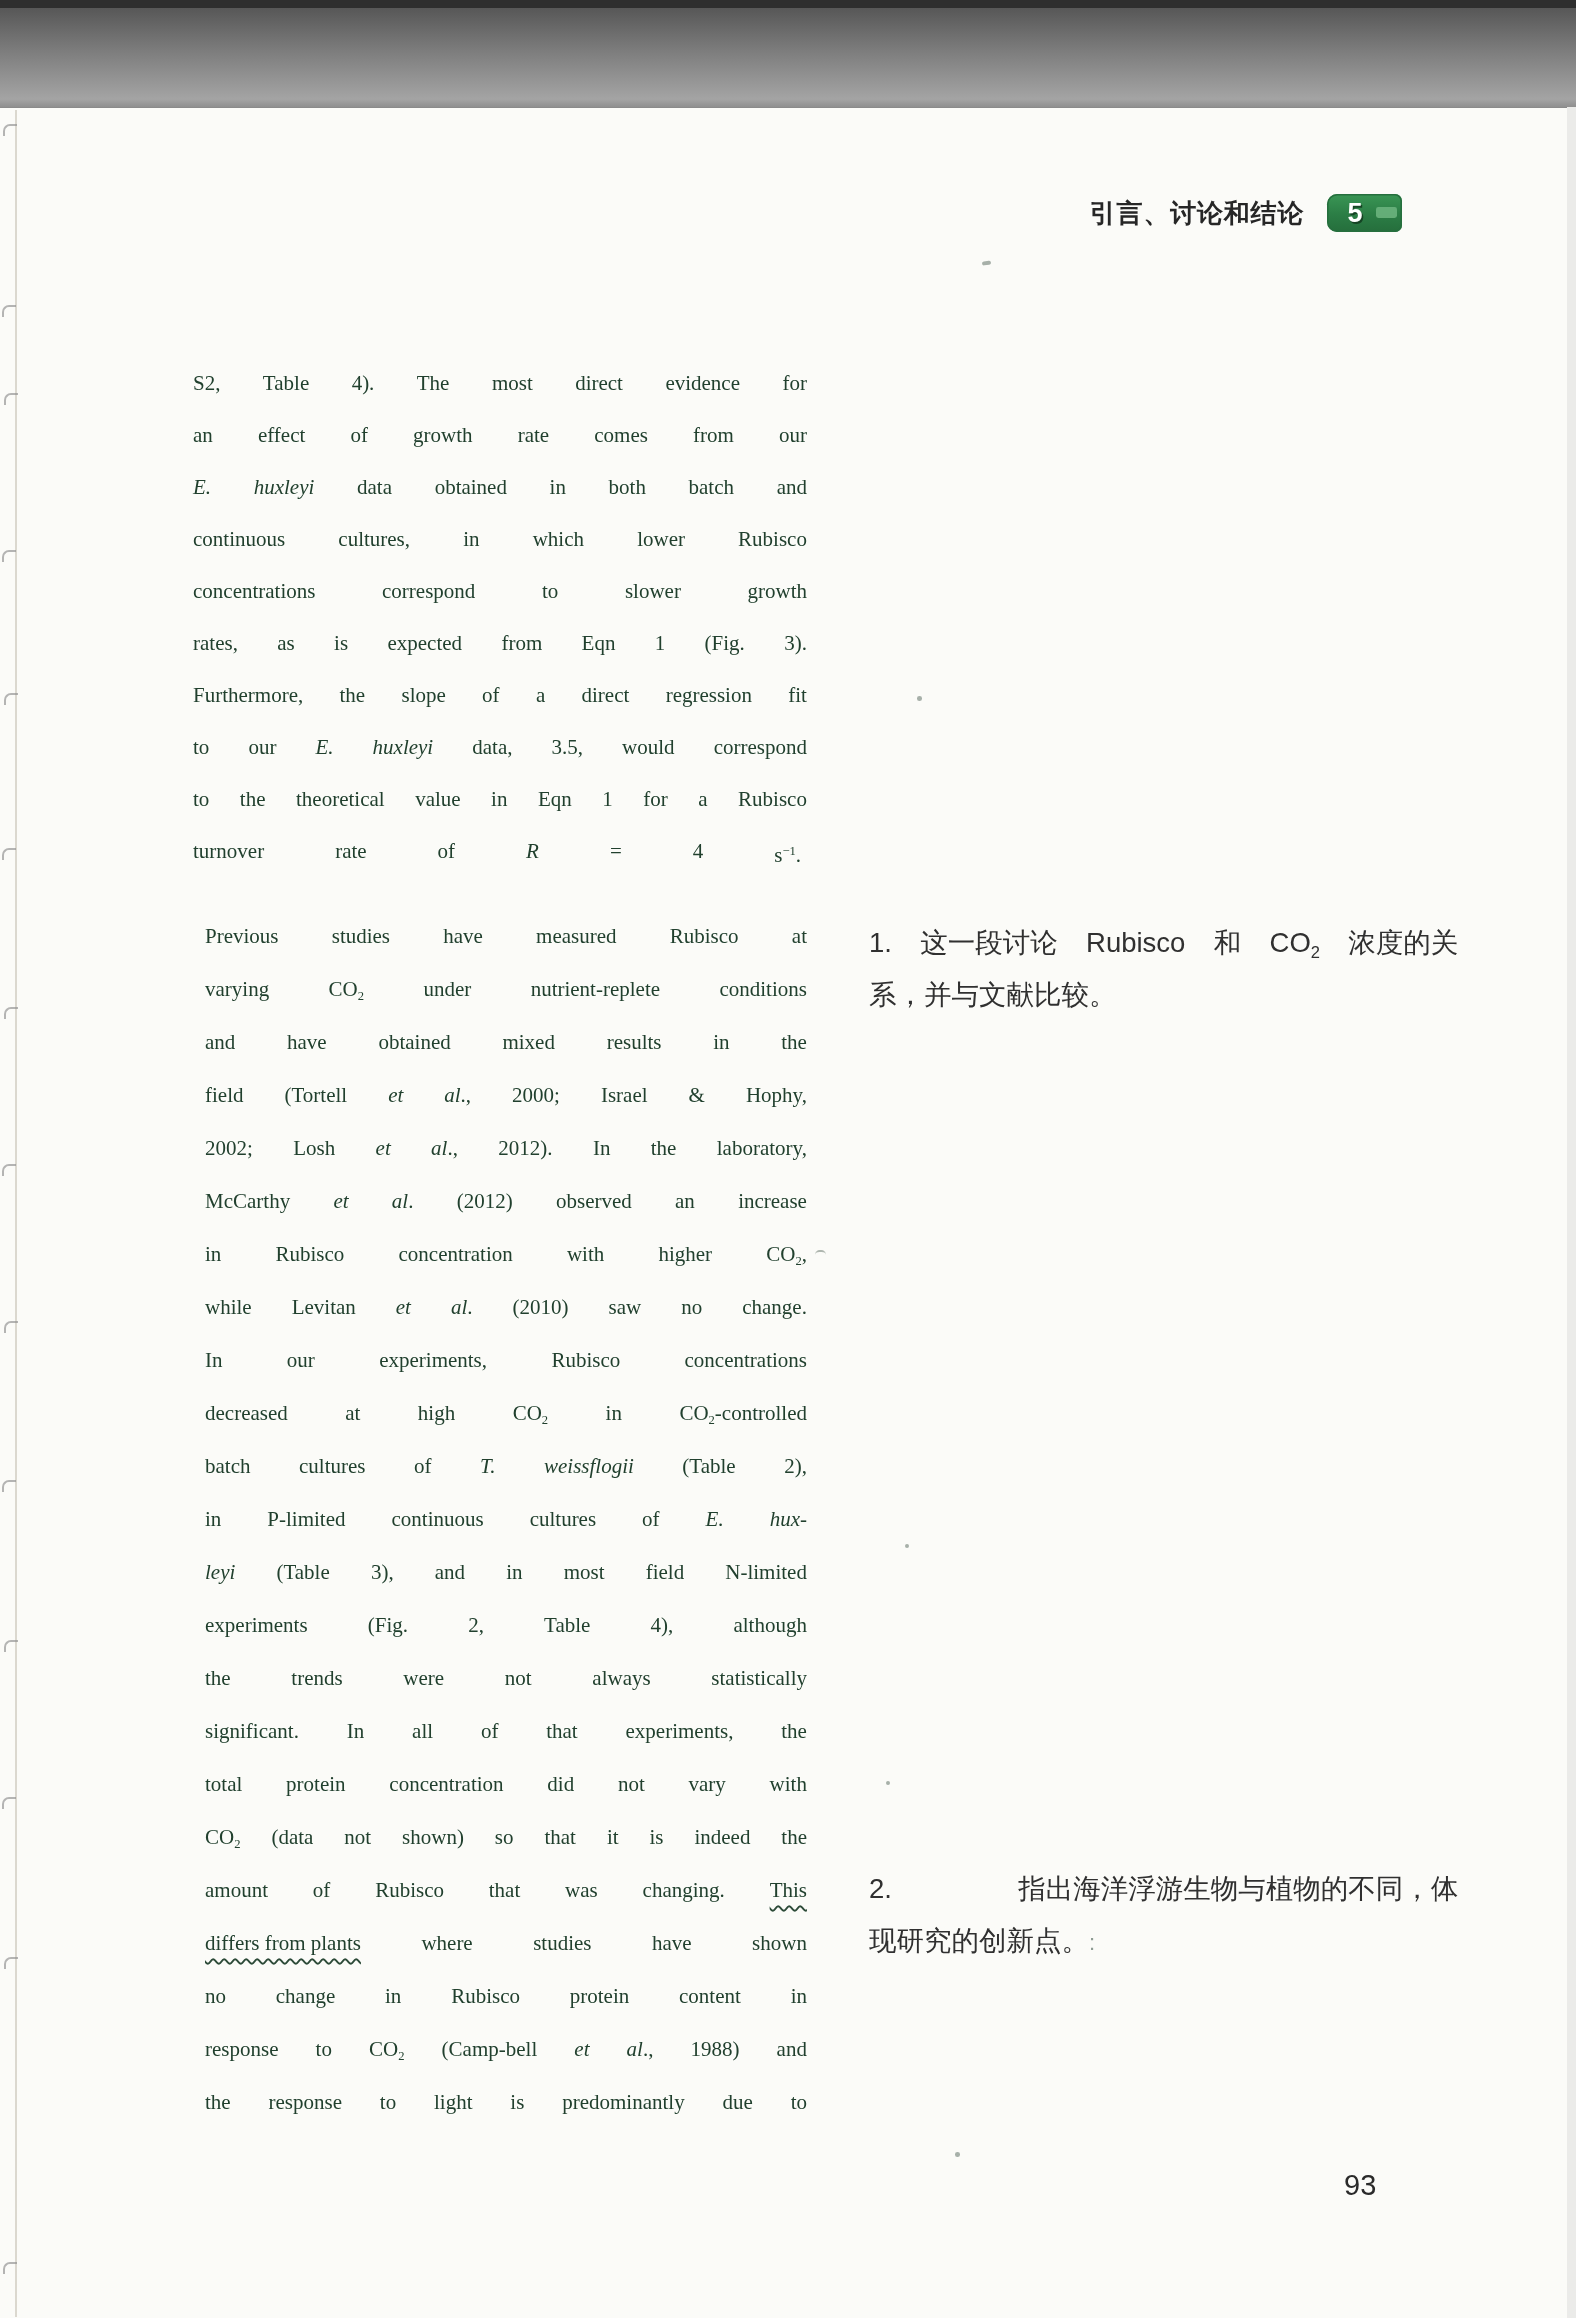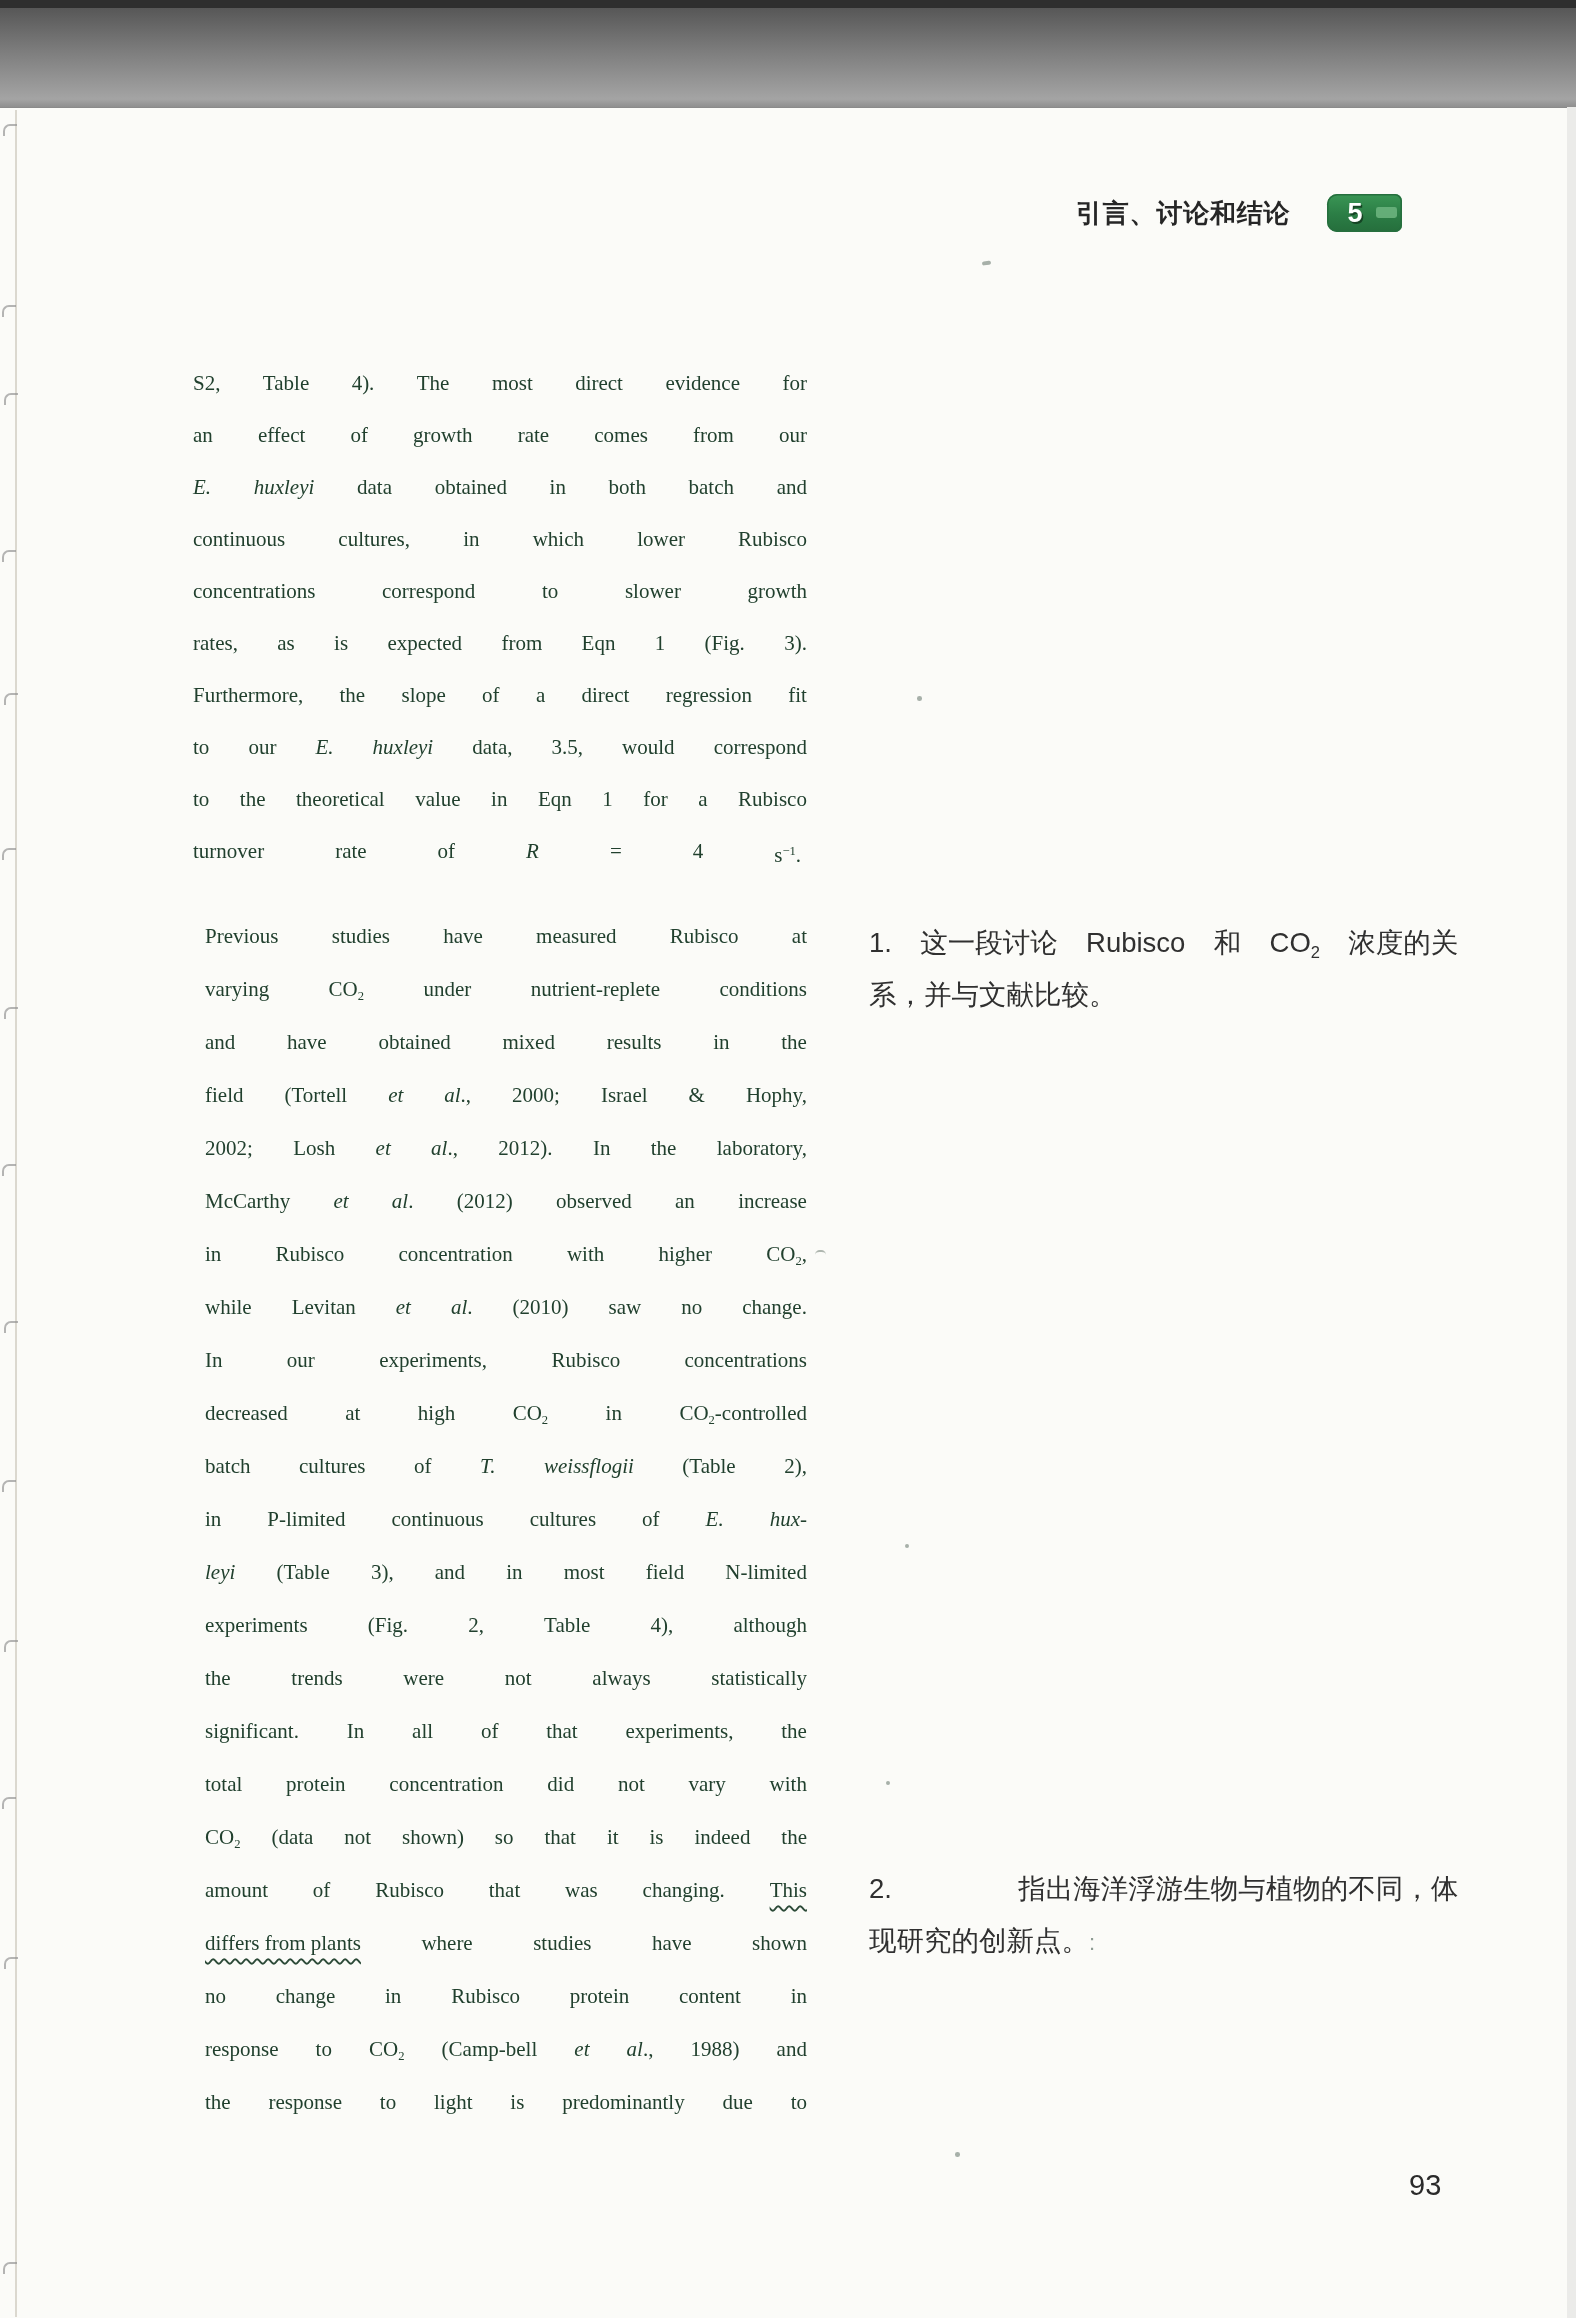--- a/index.html
+++ b/index.html
@@ -10,21 +10,21 @@
   .top-band{position:absolute;left:0;top:7.9px;width:1576px;height:99px;
             background:linear-gradient(180deg,#575757 0%,#7e7e7e 45%,#a4a4a4 92%,#8f8f8f 100%);
             border-bottom:1.6px solid #8a8a8a;}
   .right-strip{position:absolute;right:0;top:107px;width:9.4px;height:2212px;background:#ebebe9;}
   .bind-line{position:absolute;left:15px;top:110px;width:1.6px;height:2207px;background:#dbd8cf;}
   .hook{position:absolute;width:11.8px;height:10.2px;border-left:2.4px solid #8f8f8f;border-top:2.4px solid #8f8f8f;
         border-top-left-radius:7px;opacity:.65;}
   .speck{position:absolute;background:#a7b0a9;border-radius:50%;}
 
   
-  .sec-title{position:absolute;left:1076px;top:198px;width:242px;text-align:left;
+  .sec-title{position:absolute;left:1076px;top:198px;width:242px;text-align:center;
              font:700 26px/31px "Liberation Sans",sans-serif;color:#262626;letter-spacing:0.8px;}
   .badge{position:absolute;left:1327px;top:194px;width:75px;height:38px;border-radius:10.2px 7px 7px 10.2px;
          background:linear-gradient(180deg,#3a9655 0%,#2b7d45 55%,#256e3c 100%);
          box-shadow:inset 0 0 0 1.6px #266f3e;}
   .badge-stripe{position:absolute;right:5.5px;top:13.4px;width:21px;height:10.2px;background:#6ab37d;
                 border-radius:2.4px;opacity:.9;}
   .badge-num{position:absolute;left:0;right:19px;top:0;bottom:0;display:flex;align-items:center;
              justify-content:center;color:#fff;font:700 27px "Liberation Sans",sans-serif;
              text-shadow:1.6px 1.6px 0 rgba(18,58,30,.85);}
 
@@ -45,21 +45,21 @@
            text-decoration-thickness:1.9px;text-underline-offset:7.9px;}
   .st-mark{color:#8d9b93;font-size:80%;}
 
   
   .note{position:absolute;left:869px;width:597px;color:#303030;
         font-family:"Liberation Sans",sans-serif;font-size:27.5px;}
   .note .tline{height:52px;line-height:52px;}
   .note1{top:917px;}
   .note2{top:1863px;}
 
-  .page-num{position:absolute;left:1409px;top:2169px;font:29px "Liberation Sans",sans-serif;color:#2a2a2a;}
+  .page-num{position:absolute;left:1344px;top:2169px;font:29px "Liberation Sans",sans-serif;color:#2a2a2a;}
 </style>
 </head>
 <body>
 
 <div id="page">
 
   <div class="top-dark"></div>
   <div class="top-band"></div>
   <div class="right-strip"></div>
   <div class="bind-line"></div>

